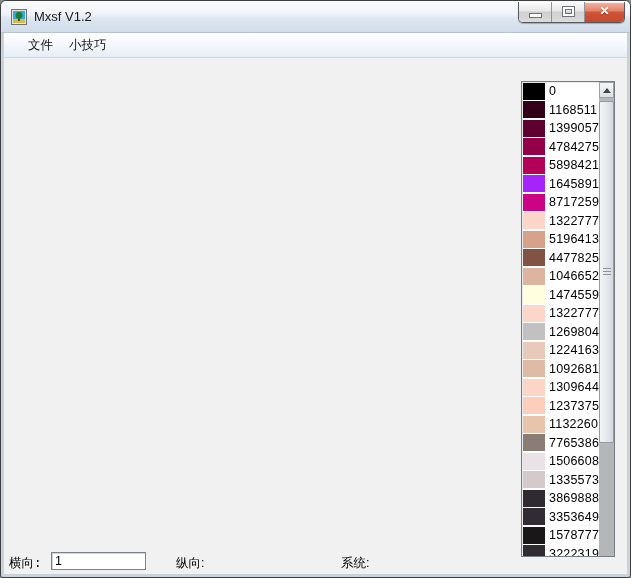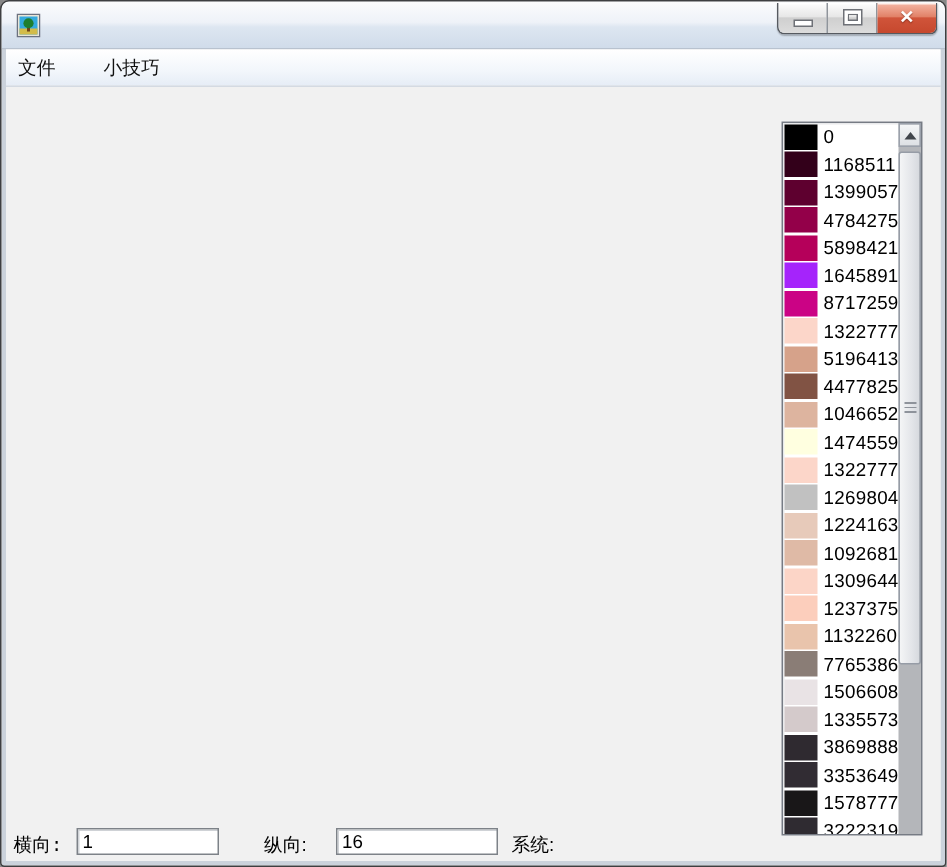--- a/index.html
+++ b/index.html
@@ -54,26 +54,26 @@
     position:absolute; width:100%; text-align:center; top:2px;
     color:#fff; font-size:12px; font-weight:bold;
     text-shadow:0 1px 1px rgba(90,20,5,.6);
   }
 
   
   .menubar {
     position:absolute; left:3px; right:3px; top:32px; height:25px;
     background:linear-gradient(180deg,#ffffff 0%,#f2f6fb 60%,#e6edf6 100%);
     border-bottom:1px solid #d4dae2;
-    display:flex; align-items:center; padding-left:0;
+    display:flex; align-items:center; padding-left:16px;
   }
   .menu-item {
     font-size:12.5px; color:#111; padding:3px 8px; cursor:default;
   }
-  .menu-item + .menu-item { margin-left:16px; }
+  .menu-item + .menu-item { margin-left:0; }
 
   
   .client { position:absolute; left:3px; right:3px; top:57px; bottom:4px; background:#f1f1f1; }
 
   
   .listbox {
     position:absolute; left:517px; top:23px; 
     width:94px; height:476px;
     background:#fff;
     border:1px solid #767b84;
@@ -135,20 +135,21 @@
 
   <div class="titlebar">
     <svg class="title-icon" viewBox="0 0 16 16">
       <rect x="0" y="0" width="16" height="16" fill="#6b7280"></rect>
       <rect x="1" y="1" width="14" height="14" fill="#e8e4d8"></rect>
       <rect x="2" y="2" width="12" height="12" fill="#35aade"></rect>
       <rect x="2" y="10" width="12" height="4" fill="#d3bc4a"></rect>
       <rect x="7" y="8" width="2" height="4" fill="#6e4318"></rect>
       <circle cx="8" cy="6.5" r="3.4" fill="#1e7e2f"></circle>
     </svg>
+    <span class="title-text">Mxsf V1.2</span>
     <div class="win-controls">
       <div class="wbtn">
           <span class="glyph-min"></span>
         </div>
       <div class="wbtn">
           <span class="glyph-max"></span>
         </div>
       <div class="wbtn close">
           <span class="glyph-close">✕</span>
         </div>
@@ -298,17 +299,16 @@
         <div class="sb-up"></div>
         <div class="sb-thumb">
           <div class="sb-grip"></div>
         </div>
       </div>
     </div>
 
     <span id="lbl-h" class="status-label">横向:</span>
     <input id="fld-h" class="status-field" value="1" style="">
     <span id="lbl-v" class="status-label">纵向:</span>
-    <input id="fld-v" class="status-field" value="16" style="">
     <span id="lbl-s" class="status-label">系统:</span>
   </div>
 
 </div>
 
 </body></html>

